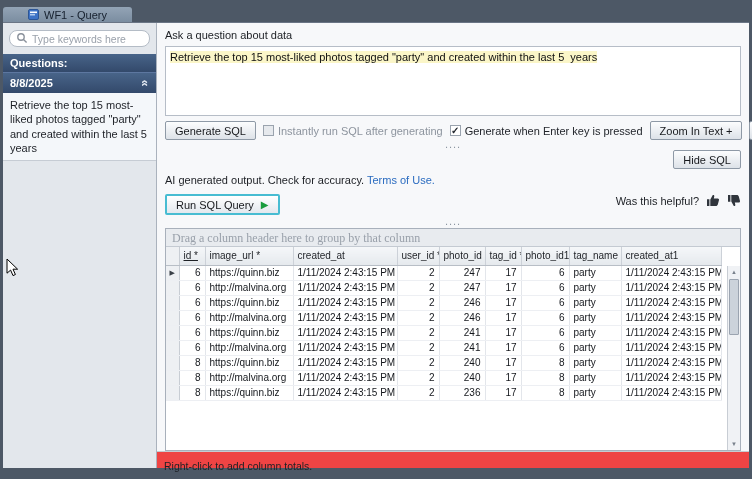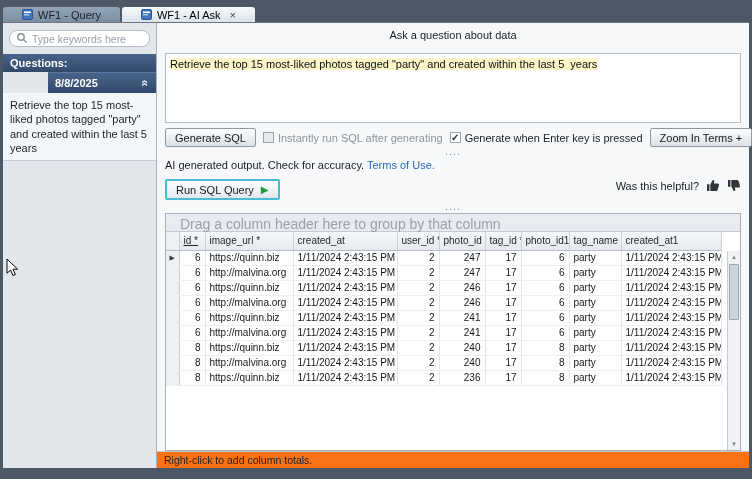--- a/index.html
+++ b/index.html
@@ -1,41 +1,41 @@
 <!DOCTYPE html>
 <html><head>
 <meta charset="utf-8">
 <style>
   * { box-sizing: border-box; margin: 0; padding: 0; }
   html,body { width: 752px; height: 479px; overflow: hidden; }
   body { font-family: "Liberation Sans", sans-serif; font-size: 11px; background: #4d5866; position: relative; }
 
   
   .tabbar { height: 22px; background: #4d5866; display: flex; align-items: flex-end; padding-left: 3px; gap: 2px; }
-  .tab { display: flex; align-items: center; gap: 5px; height: 15px; padding: 0 19px; border-radius: 3px 3px 0 0; white-space: nowrap; cursor: default; }
+  .tab { display: flex; align-items: center; gap: 5px; height: 15px; padding: 0 25px; border-radius: 3px 3px 0 0; white-space: nowrap; cursor: default; }
   .tab.inactive { background: linear-gradient(#93a4b6, #7b8da0); color: #16202e; }
   .tab.active { background: linear-gradient(#f7fafc, #dbe3ec); color: #000; }
   .tab .close { margin-left: 4px; color: #3a3f46; font-size: 11px; line-height: 10px; }
   .tabicon { width: 11px; height: 11px; display: inline-block; }
 
   .frame { position: absolute; left: 3px; right: 3px; top: 22px; bottom: 11px; background: #f6f7f9; display: flex; border-top: 1px solid #6a7585; }
 
   
   .sidebar { width: 154px; flex: 0 0 154px; background: #e3e7ec; border-right: 1px solid #aab2bd; display: flex; flex-direction: column; position: relative; }
   .search-wrap { margin: 7px 6px; height: 17px; background: #fff; border: 1px solid #b4bcc6; border-radius: 8px; display: flex; align-items: center; padding: 0 6px; gap: 4px; }
   .search-wrap input { border: none; outline: none; width: 100%; font-family: "Liberation Sans", sans-serif; font-size: 10.5px; color: #333; background: transparent; }
   .search-wrap input::placeholder { color: #9aa1ab; }
   .side-header { background: linear-gradient(#4a6archive88, #33496b); background: linear-gradient(#486489, #33496b); color: #fff; font-weight: bold; font-size: 11px; padding: 3px 7px; display: flex; align-items: center; justify-content: space-between; }
-  .side-header.date { border-top: 1px solid #5d77a0; cursor: pointer; margin-left: 45px; }
+  .side-header.date { border-top: 1px solid #5d77a0; cursor: pointer; }
   .chev { display: inline-block; transform: rotate(90deg); font-size: 12px; color: #dfe6ef; }
   .question-item { background: #f4f7fa; border-bottom: 1px solid #c6ccd4; color: #1d2026; padding: 5px 7px; line-height: 1.3; cursor: pointer; }
 
   
   .main { flex: 1; display: flex; flex-direction: column; background: #f7f8fa; min-width: 0; }
-  .ask-label { margin: 6px 8px 12px 8px; color: #1c1f24; text-align: center; }
+  .ask-label { margin: 6px 8px 5px 8px; color: #1c1f24; }
   .textarea { margin: 0 8px; background: #fff; border: 1px solid #b6bdc7; padding: 3px 4px; overflow: hidden; white-space: pre-wrap; line-height: 1.3; }
   .question-box { height: 70px; }
   .hl-yellow { background: #fbf6c8; color: #101010; }
   .sql-box { height: 60px; margin-top: 2px; }
   .hl-pink { background: #f3d9d5; color: #84312a; }
 
   .controls-row { display: flex; align-items: center; gap: 7px; margin: 5px 8px 0 8px; }
   button { font-family: "Liberation Sans", sans-serif; font-size: 11px; color: #17191d; height: 19px; padding: 0 9px; border: 1px solid #8e99a6; border-radius: 2px; background: linear-gradient(#fcfdfe, #dde2e8); cursor: pointer; white-space: nowrap; }
   .gen-btn { width: 95px; }
   .chk { display: flex; align-items: center; gap: 4px; white-space: nowrap; }
@@ -52,63 +52,52 @@
 
   .run-row { display: flex; align-items: flex-start; margin: 5px 8px 2px 8px; }
   .run-btn { display: flex; align-items: center; gap: 7px; border: 2px solid #47bcd2; height: 21px; background: linear-gradient(#ffffff, #e3e8ee); }
   .play { color: #189c3d; font-size: 10px; }
   .helpful { margin-left: auto; display: flex; align-items: center; gap: 7px; color: #1c1f24; }
   .thumb { cursor: pointer; }
   .thumb svg { display: block; }
 
   
   .grid { flex: 1; margin: 2px 8px 0 8px; border: 1px solid #a8b0bb; background: #fff; position: relative; overflow: hidden; }
-  .group-bar { height: 18px; background: #e8ebef; border-bottom: 1px solid #c4cad2; color: #99a0aa; font-size: 14px; padding: 2px 14px; }
+  .group-bar { height: 18px; background: #e8ebef; border-bottom: 1px solid #c4cad2; color: #99a0aa; font-size: 12px; padding: 2px 6px; font-family: Liberation Serif, serif; }
   table { border-collapse: collapse; table-layout: fixed; width: 555px; }
   th, td { font-size: 10px; font-weight: normal; white-space: nowrap; overflow: hidden; text-align: left; }
   thead th { background: linear-gradient(#f5f7f9, #e5e9ed); border-right: 1px solid #ccd1d8; border-bottom: 1px solid #b8bec6; padding: 2px 4px; height: 18px; color: #1e2126; }
   td { border-right: 1px solid #e3e6eb; border-bottom: 1px solid #edeff3; padding: 1px 4px; height: 15px; color: #14171c; }
   th.sel, td.sel { width: 13px; background: #eef0f3; border-right: 1px solid #c8cdd4; padding: 0; text-align: center; font-size: 7px; color: #3b4048; }
   .r { text-align: right; }
   .l { text-align: left; }
 
   .vscroll { position: absolute; top: 37px; bottom: 0; right: 0; width: 13px; background: #f0f2f5; border-left: 1px solid #c8cdd4; display: flex; flex-direction: column; }
   .sb-btn { height: 12px; font-size: 6px; color: #78808b; display: flex; align-items: center; justify-content: center; cursor: pointer; }
   .sb-track { flex: 1; position: relative; }
   .sb-thumb { position: absolute; top: 1px; left: 1px; right: 1px; height: 56px; background: #ccd3db; border: 1px solid #9ba4b0; border-radius: 1px; cursor: grab; }
 
-  .statusbar { height: 17px; background: #f97316; border-top: 1px solid #c6cbd1; font-size: 10.5px; color: #1d2025; padding: 2px 7px; }
+  .statusbar { height: 17px; background: #ef4444; border-top: 1px solid #c6cbd1; font-size: 10.5px; color: #1d2025; padding: 8px 7px; }
 
   .cursor { position: absolute; left: 6px; top: 258px; z-index: 20; pointer-events: none; }
 </style>
 </head>
 <body>
 
 <div class="tabbar">
   <div class="tab inactive">
     <span class="tabicon">
       <svg width="11" height="11">
           <rect x="0.5" y="0.5" width="10" height="10" rx="1.5" fill="#3e73c6" stroke="#2c5596"></rect>
           <rect x="2" y="2.5" width="7" height="1.6" fill="#fff"></rect>
           <rect x="2" y="5.2" width="5" height="1.2" fill="#cfe0f5"></rect>
         </svg>
     </span>
     <span>WF1 - Query</span>
   </div>
-  <div class="tab active">
-    <span class="tabicon">
-      <svg width="11" height="11">
-          <rect x="0.5" y="0.5" width="10" height="10" rx="1.5" fill="#3e73c6" stroke="#2c5596"></rect>
-          <rect x="2" y="2.5" width="7" height="1.6" fill="#fff"></rect>
-          <rect x="2" y="5.2" width="5" height="1.2" fill="#cfe0f5"></rect>
-        </svg>
-    </span>
-    <span>WF1 - AI Ask</span>
-    <span class="close">×</span>
-  </div>
 </div>
 
 <div class="frame">
 
   <div class="sidebar">
     <div class="search-wrap">
       <span>
         <svg width="12" height="12">
             <circle cx="5" cy="5" r="3.2" fill="none" stroke="#8a919b" stroke-width="1.4"></circle>
             <line x1="7.5" y1="7.5" x2="10.6" y2="10.6" stroke="#8a919b" stroke-width="1.4"></line>
@@ -134,27 +123,30 @@
     <div class="controls-row">
       <button class="gen-btn">Generate SQL</button>
       <label class="chk muted">
         <span class="box"></span>
         <span class="lbl">Instantly run SQL after generating</span>
       </label>
       <label class="chk">
         <span class="box checked">✓</span>
         <span class="lbl">Generate when Enter key is pressed</span>
       </label>
-      <button class="zoom-in">Zoom In Terms +</button>
+      <button class="zoom-in">Zoom In Text +</button>
       <button>Zoom Out Text -</button>
 
     </div>
 
     <div class="splitter">....</div>
 
+    <div class="hide-row">
+      <button>Hide SQL</button>
+    </div>
 
     <div class="ai-label-row">
       <span>AI generated output. Check for accuracy.</span>
       <a>Terms of Use.</a>
     </div>
 
 
     <div class="run-row">
       <button class="run-btn">
         <span>Run SQL Query</span>

